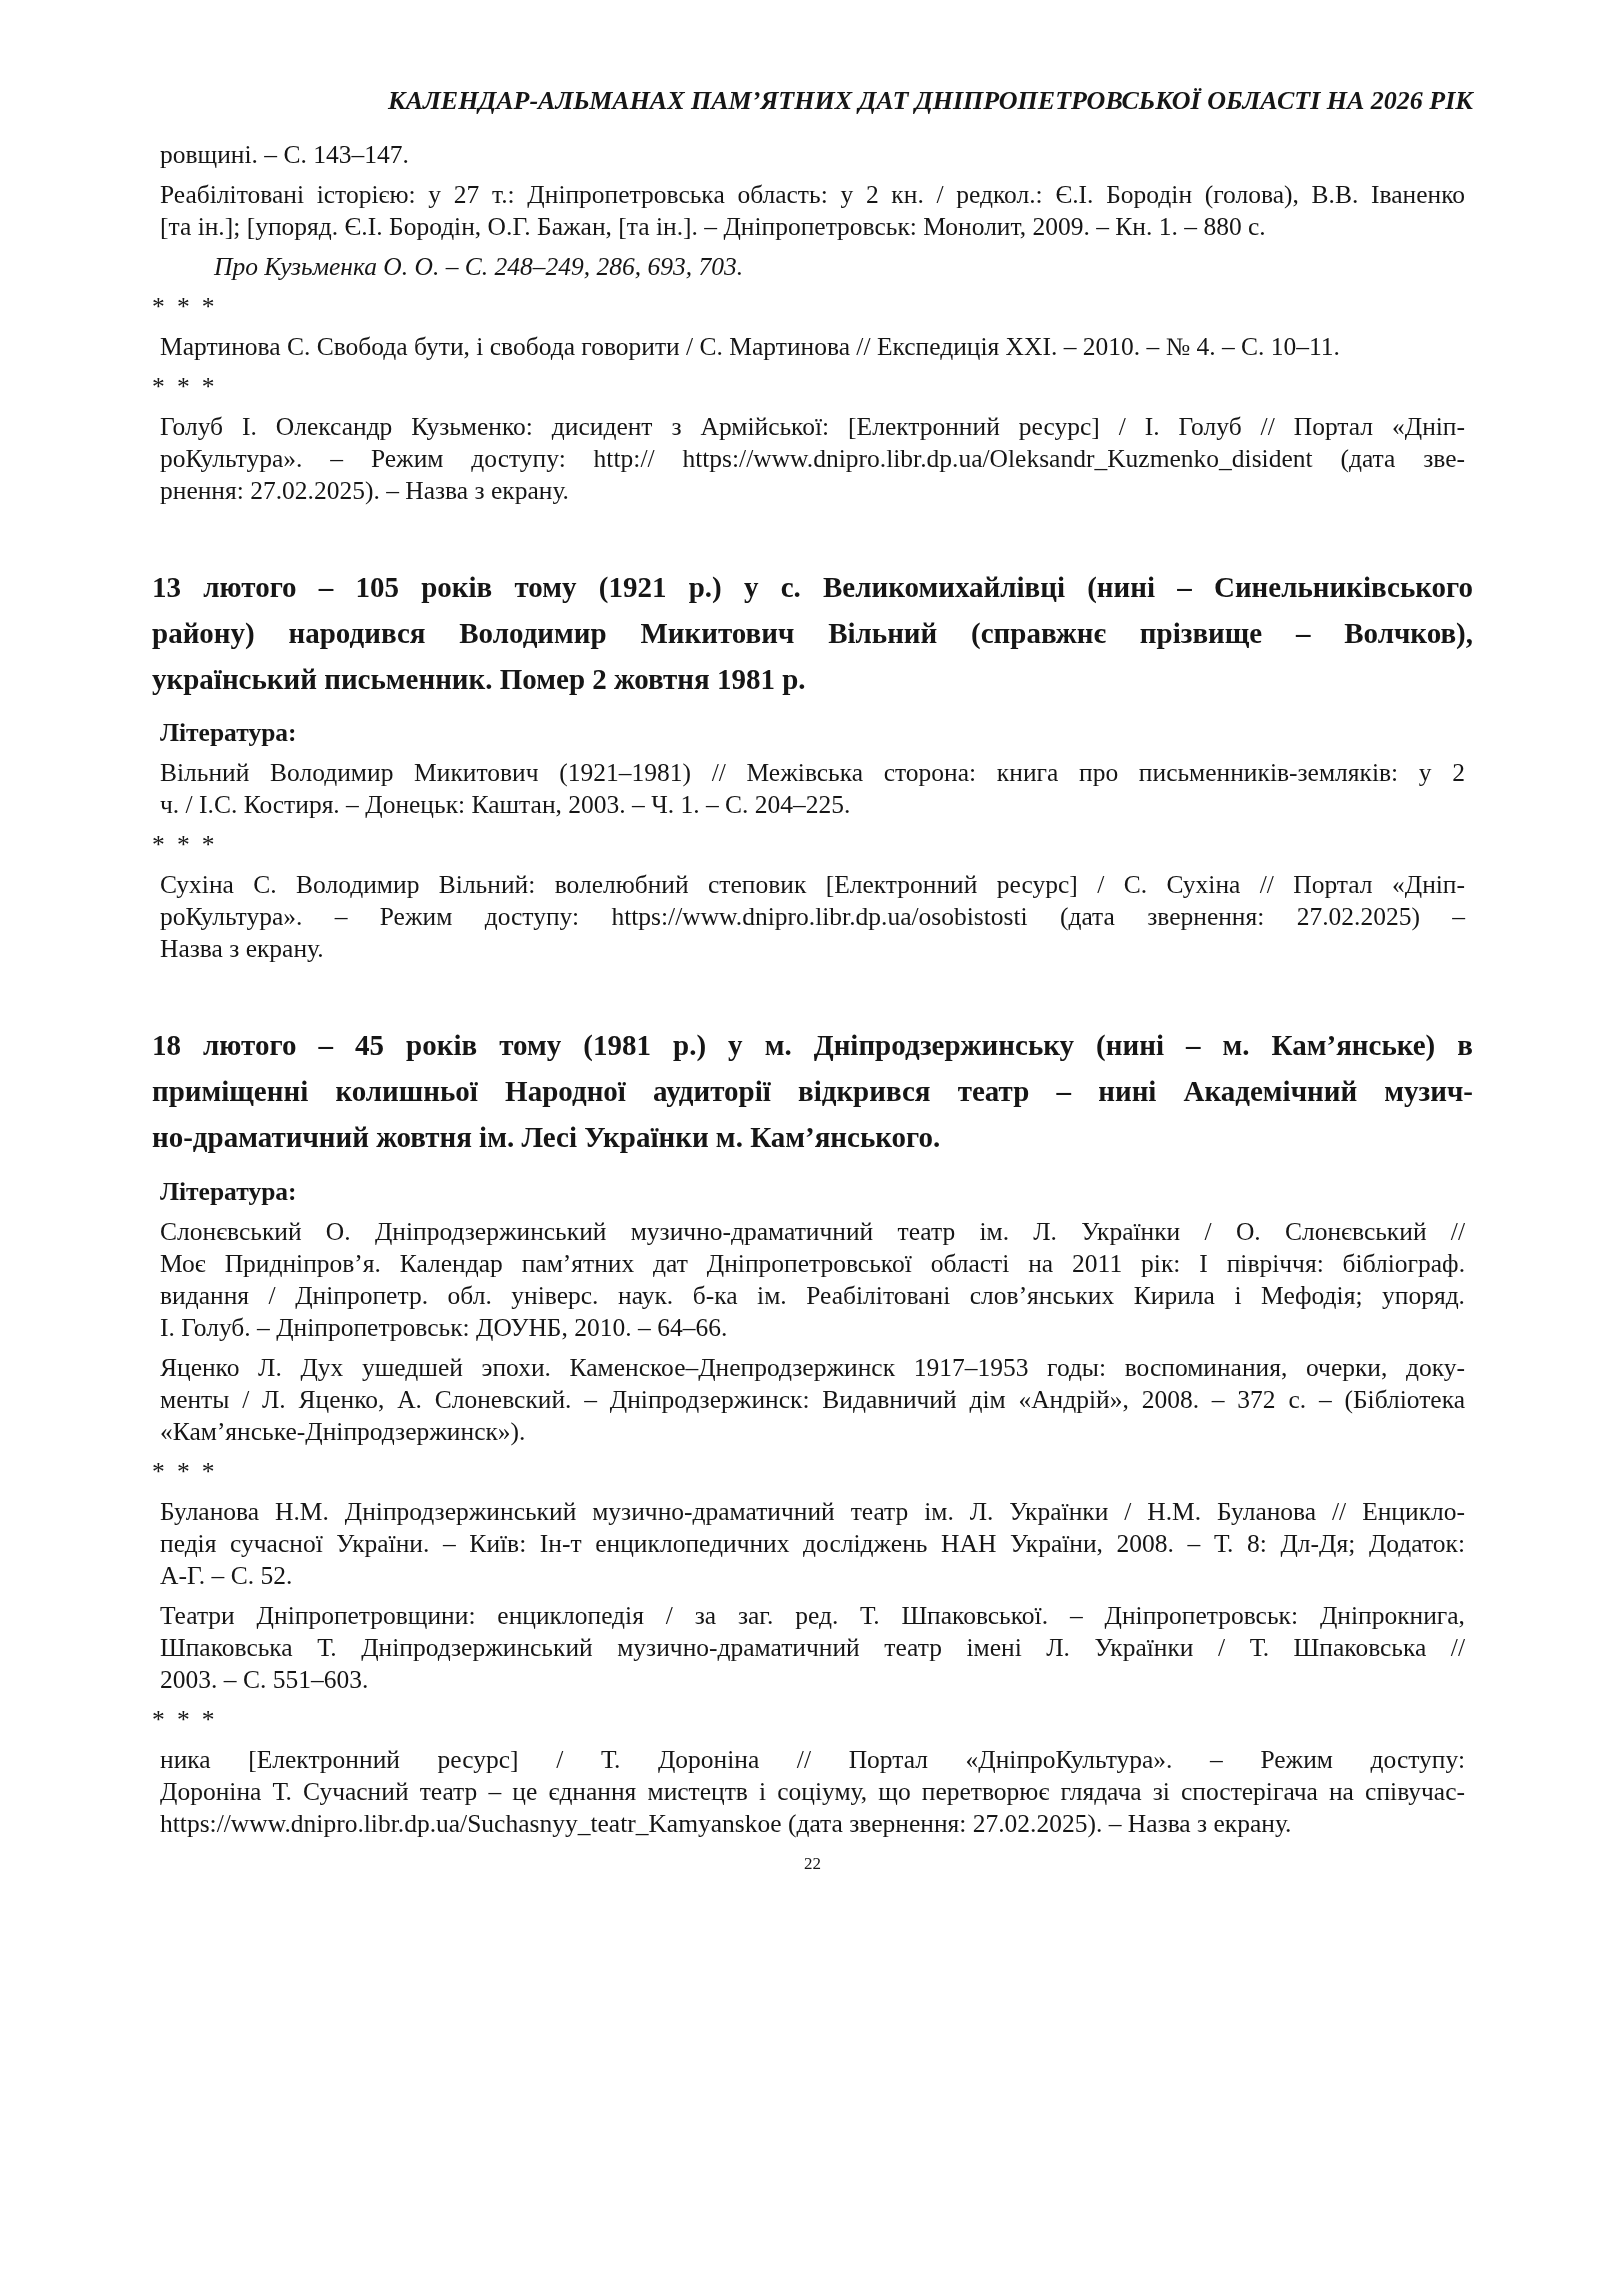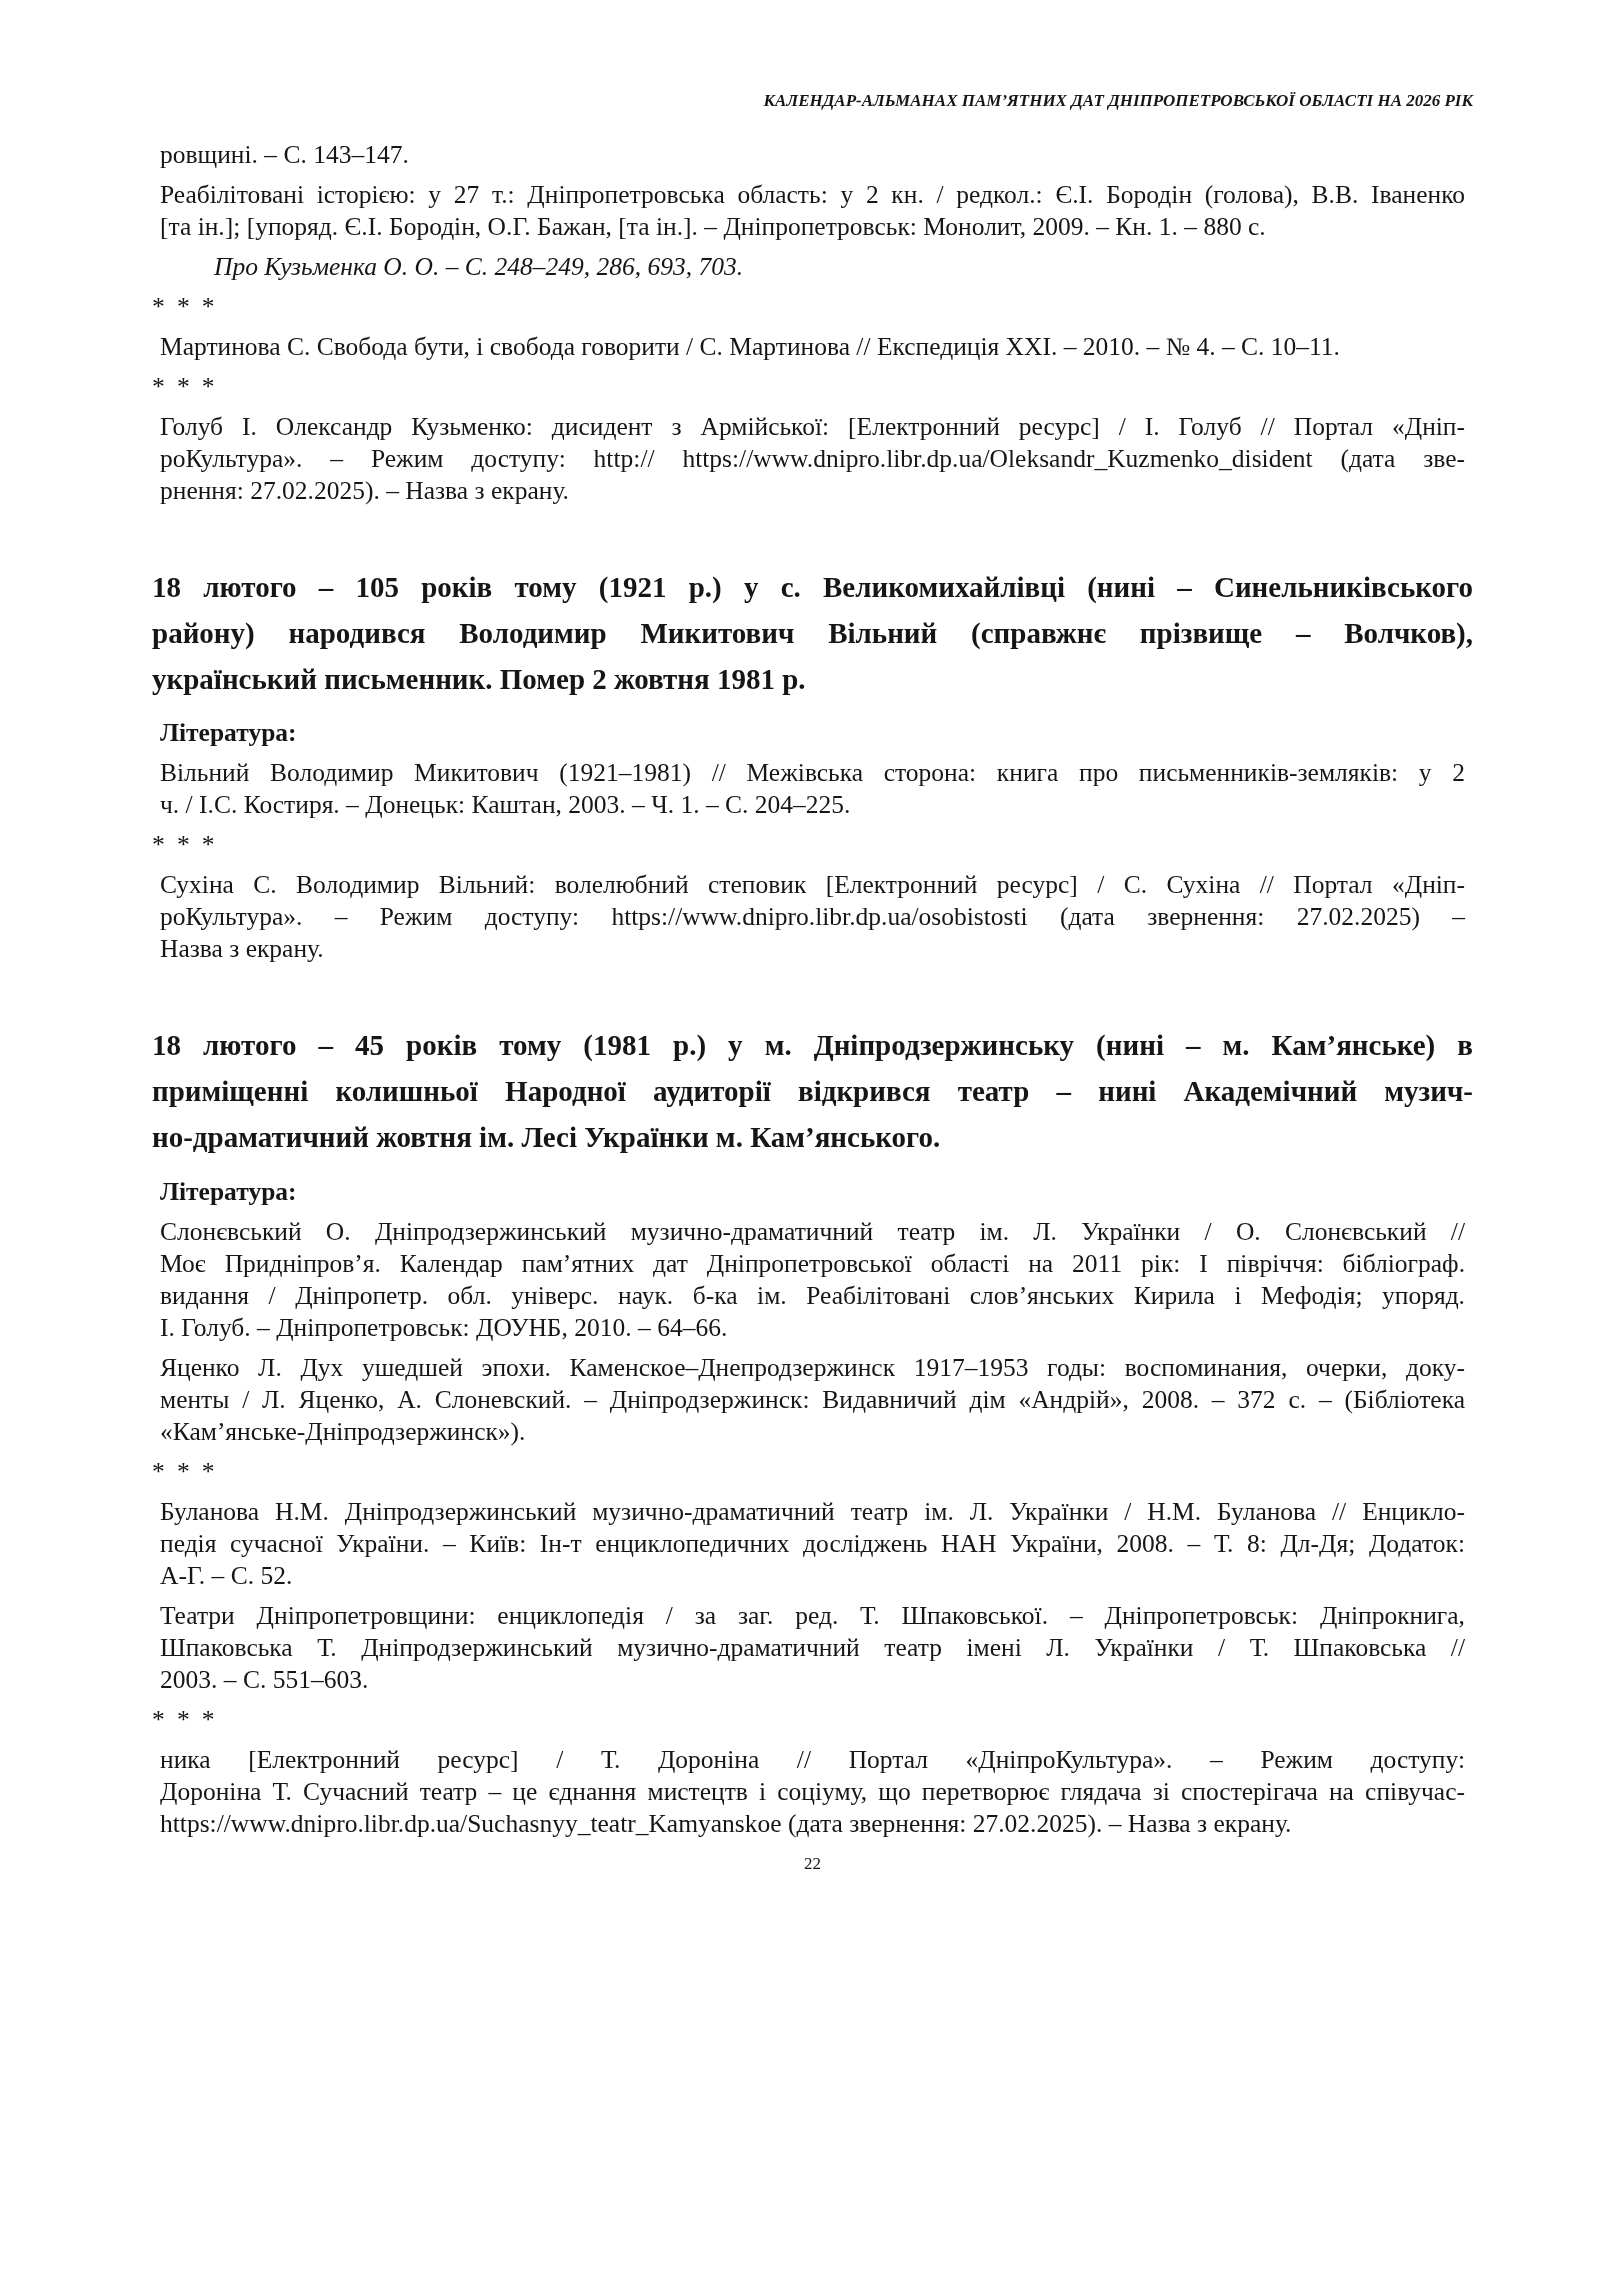--- a/index.html
+++ b/index.html
@@ -17,21 +17,21 @@
     font-family: "Liberation Serif", "DejaVu Serif", serif;
     font-size: 25.5px;
     line-height: 32px;
     box-sizing: border-box;
     padding: 86px 149px 0 152px;
     overflow: hidden;
   }
   .running-header {
     font-style: italic;
     font-weight: bold;
-    font-size: 17px;
+    font-size: 26px;
     line-height: 29px;
     text-align: right;
     margin-bottom: 23.5px;
     white-space: nowrap;
   }
   .block { margin: 8px; }
   .tline {
     text-align: justify;
     text-align-last: justify;
   }
@@ -78,21 +78,21 @@
       <div class="block italic">Про Кузьменка О. О. – С. 248–249, 286, 693, 703.</div>
       <div class="block stars">* * *</div>
       <div class="block line">Мартинова С. Свобода бути, і свобода говорити / С. Мартинова // Експедиція XXI. – 2010. – № 4. – С. 10–11.</div>
       <div class="block stars">* * *</div>
       <div class="block para">
         <div class="tline">Голуб І. Олександр Кузьменко: дисидент з Армійської: [Електронний ресурс] / І. Голуб // Портал «Дніп-</div>
         <div class="tline">роКультура». – Режим доступу: http:// https://www.dnipro.libr.dp.ua/Oleksandr_Kuzmenko_disident (дата зве-</div>
         <div class="tline lastline">рнення: 27.02.2025). – Назва з екрану.</div>
       </div>
       <div class="block heading">
-        <div class="tline">18 лютого – 105 років тому (1921 р.) у с. Великомихайлівці (нині – Синельниківського</div>
+        <div class="tline">13 лютого – 105 років тому (1921 р.) у с. Великомихайлівці (нині – Синельниківського</div>
         <div class="tline">району) народився Володимир Микитович Вільний (справжнє прізвище – Волчков),</div>
         <div class="tline lastline">український письменник. Помер 2 жовтня 1981 р.</div>
       </div>
       <div class="block label">Література:</div>
       <div class="block para">
         <div class="tline">Вільний Володимир Микитович (1921–1981) // Межівська сторона: книга про письменників-земляків: у 2</div>
         <div class="tline lastline">ч. / І.С. Костиря. – Донецьк: Каштан, 2003. – Ч. 1. – С. 204–225.</div>
       </div>
       <div class="block stars">* * *</div>
       <div class="block para">

